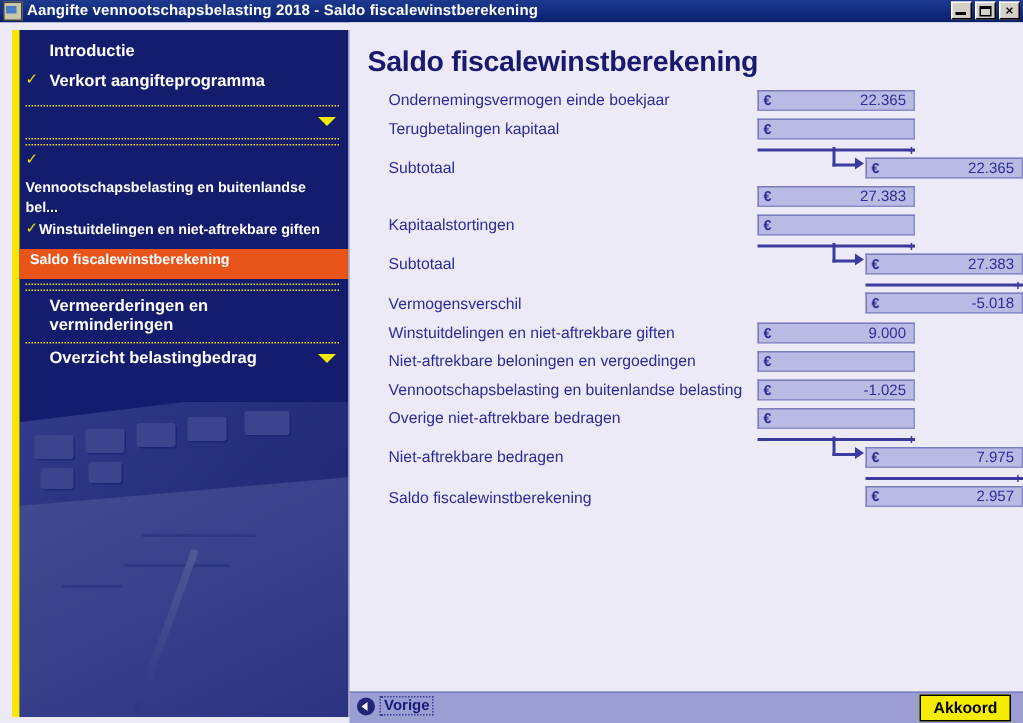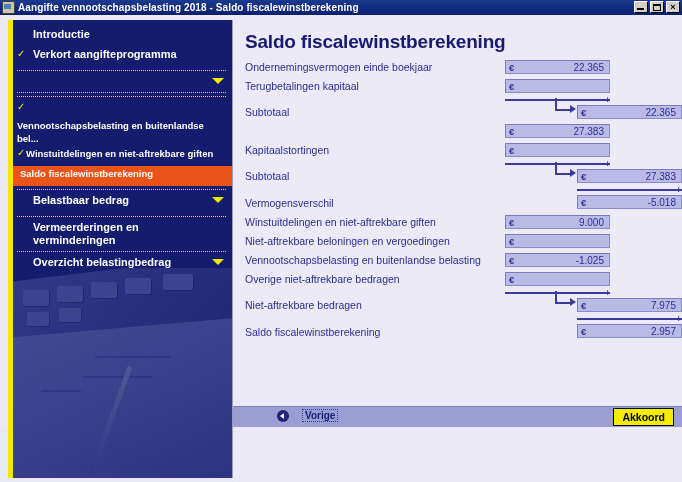--- a/index.html
+++ b/index.html
@@ -26,21 +26,21 @@
           border:1px solid;border-color:#ffffff #000000 #000000 #ffffff;
           position:relative;box-sizing:border-box;}
   .winbtn i{position:absolute;display:block;background:#000;}
   .wb-min i{left:2px;bottom:2px;width:7px;height:2px;}
   .wb-max i{left:2px;top:2px;width:8px;height:7px;border:1px solid #000;
             background:transparent;box-sizing:border-box;border-top-width:2px;}
   .wb-close{font-size:9px;line-height:10px;text-align:center;
             font-weight:bold;color:#000;font-family:"Liberation Sans",sans-serif;}
 
   
-  #client{position:absolute;left:0;top:15px;width:682px;height:412px;
+  #client{position:absolute;left:0;top:15px;width:682px;height:467px;
           background:#eceaf6;}
 
   
   #sidebar{position:absolute;left:8px;top:5px;width:224px;height:458px;
            background:#141c6e;overflow:hidden;
            border-right:1px solid #9b9bc0;}
   #sidebar .yellowstripe{position:absolute;left:0;top:0;width:5px;height:100%;
            background:#f5e800;}
   #sidebar .photo{position:absolute;left:5px;bottom:0;width:219px;height:210px;
            opacity:0.30;overflow:hidden;}
@@ -74,21 +74,21 @@
          border-top:6px solid #f5e800;}
 
   
   #main{position:absolute;left:233px;top:0;width:449px;height:467px;
         background:#eceaf6;}
   #h1{position:absolute;left:12px;top:16px;color:#191970;font-size:19px;
       font-weight:bold;letter-spacing:-0.2px;}
 
   #rows{position:absolute;left:0;top:44px;width:449px;}
   .row{position:relative;height:19px;}
-  .row .rlabel{position:absolute;left:12px;top:2px;color:#2c2c96;font-size:10.5px;
+  .row .rlabel{position:absolute;left:26px;top:2px;color:#2c2c96;font-size:10.5px;
         white-space:nowrap;}
   .fld{position:absolute;height:14px;box-sizing:border-box;
         background:#b9bbe4;border:1px solid #8a8cc8;
         border-top-color:#7a7cbc;border-left-color:#7a7cbc;}
   .fld .eur{position:absolute;left:3px;top:0px;color:#2c2c96;font-size:9.5px;
         line-height:13px;font-weight:bold;}
   .fld .val{position:absolute;right:5px;top:0px;color:#2c2c96;font-size:10px;
         line-height:13px;}
   .fld.inner{left:272px;width:105px;}
   .fld.outer{left:344px;width:105px;}
@@ -101,21 +101,21 @@
   .conn .v{position:absolute;width:2px;background:#3b3b9e;}
   .conn .h{position:absolute;height:2px;background:#3b3b9e;}
   .conn .ah{position:absolute;width:0;height:0;
         border-top:4px solid transparent;border-bottom:4px solid transparent;
         border-left:6px solid #3b3b9e;}
 
   
   #bottombar{position:absolute;left:233px;bottom:0;width:449px;height:20px;
         background:#9a9ed2;border-top:1px solid #7c80bc;}
   #prevbtn{position:absolute;left:5px;top:2px;display:flex;align-items:flex-end;
-        gap:13px;margin-left:39px;}
+        gap:3px;}
   #prevbtn .circ{width:12px;height:12px;border-radius:50%;background:#22247a;
         position:relative;}
   #prevbtn .circ:after{content:"";position:absolute;left:3px;top:3px;
         width:0;height:0;border-top:3px solid transparent;
         border-bottom:3px solid transparent;border-right:4px solid #ffffff;}
   #prevbtn .ptxt{color:#1a1a78;font-size:10px;font-weight:bold;
         border:1px dotted #3a3a9a;padding:0 2px;}
   #okbtn{position:absolute;right:8px;top:1px;background:#f5ec00;
         border:1px solid #000000;padding:1px 8px;color:#000000;
         font-size:10.5px;font-weight:bold;line-height:14px;}
@@ -184,24 +184,20 @@
         </div>
         <div class="nav-row sub">
           <span class="chk">✓</span><span class="lbl">Winstuitdelingen en niet-aftrekbare giften</span>
         </div>
         <div class="nav-row sub sel">
           <span class="lbl">Saldo fiscalewinstberekening</span>
         </div>
 
         <div class="nav-sep"></div>
 
-        <div class="nav-row group nochk">
-          <span class="lbl">Belastbaar bedrag</span>
-          <span class="caret"></span>
-        </div>
 
         <div class="nav-sep"></div>
 
         <div class="nav-row group nochk">
           <span class="lbl">Vermeerderingen en verminderingen</span>
         </div>
 
         <div class="nav-sep"></div>
 
         <div class="nav-row group nochk">

